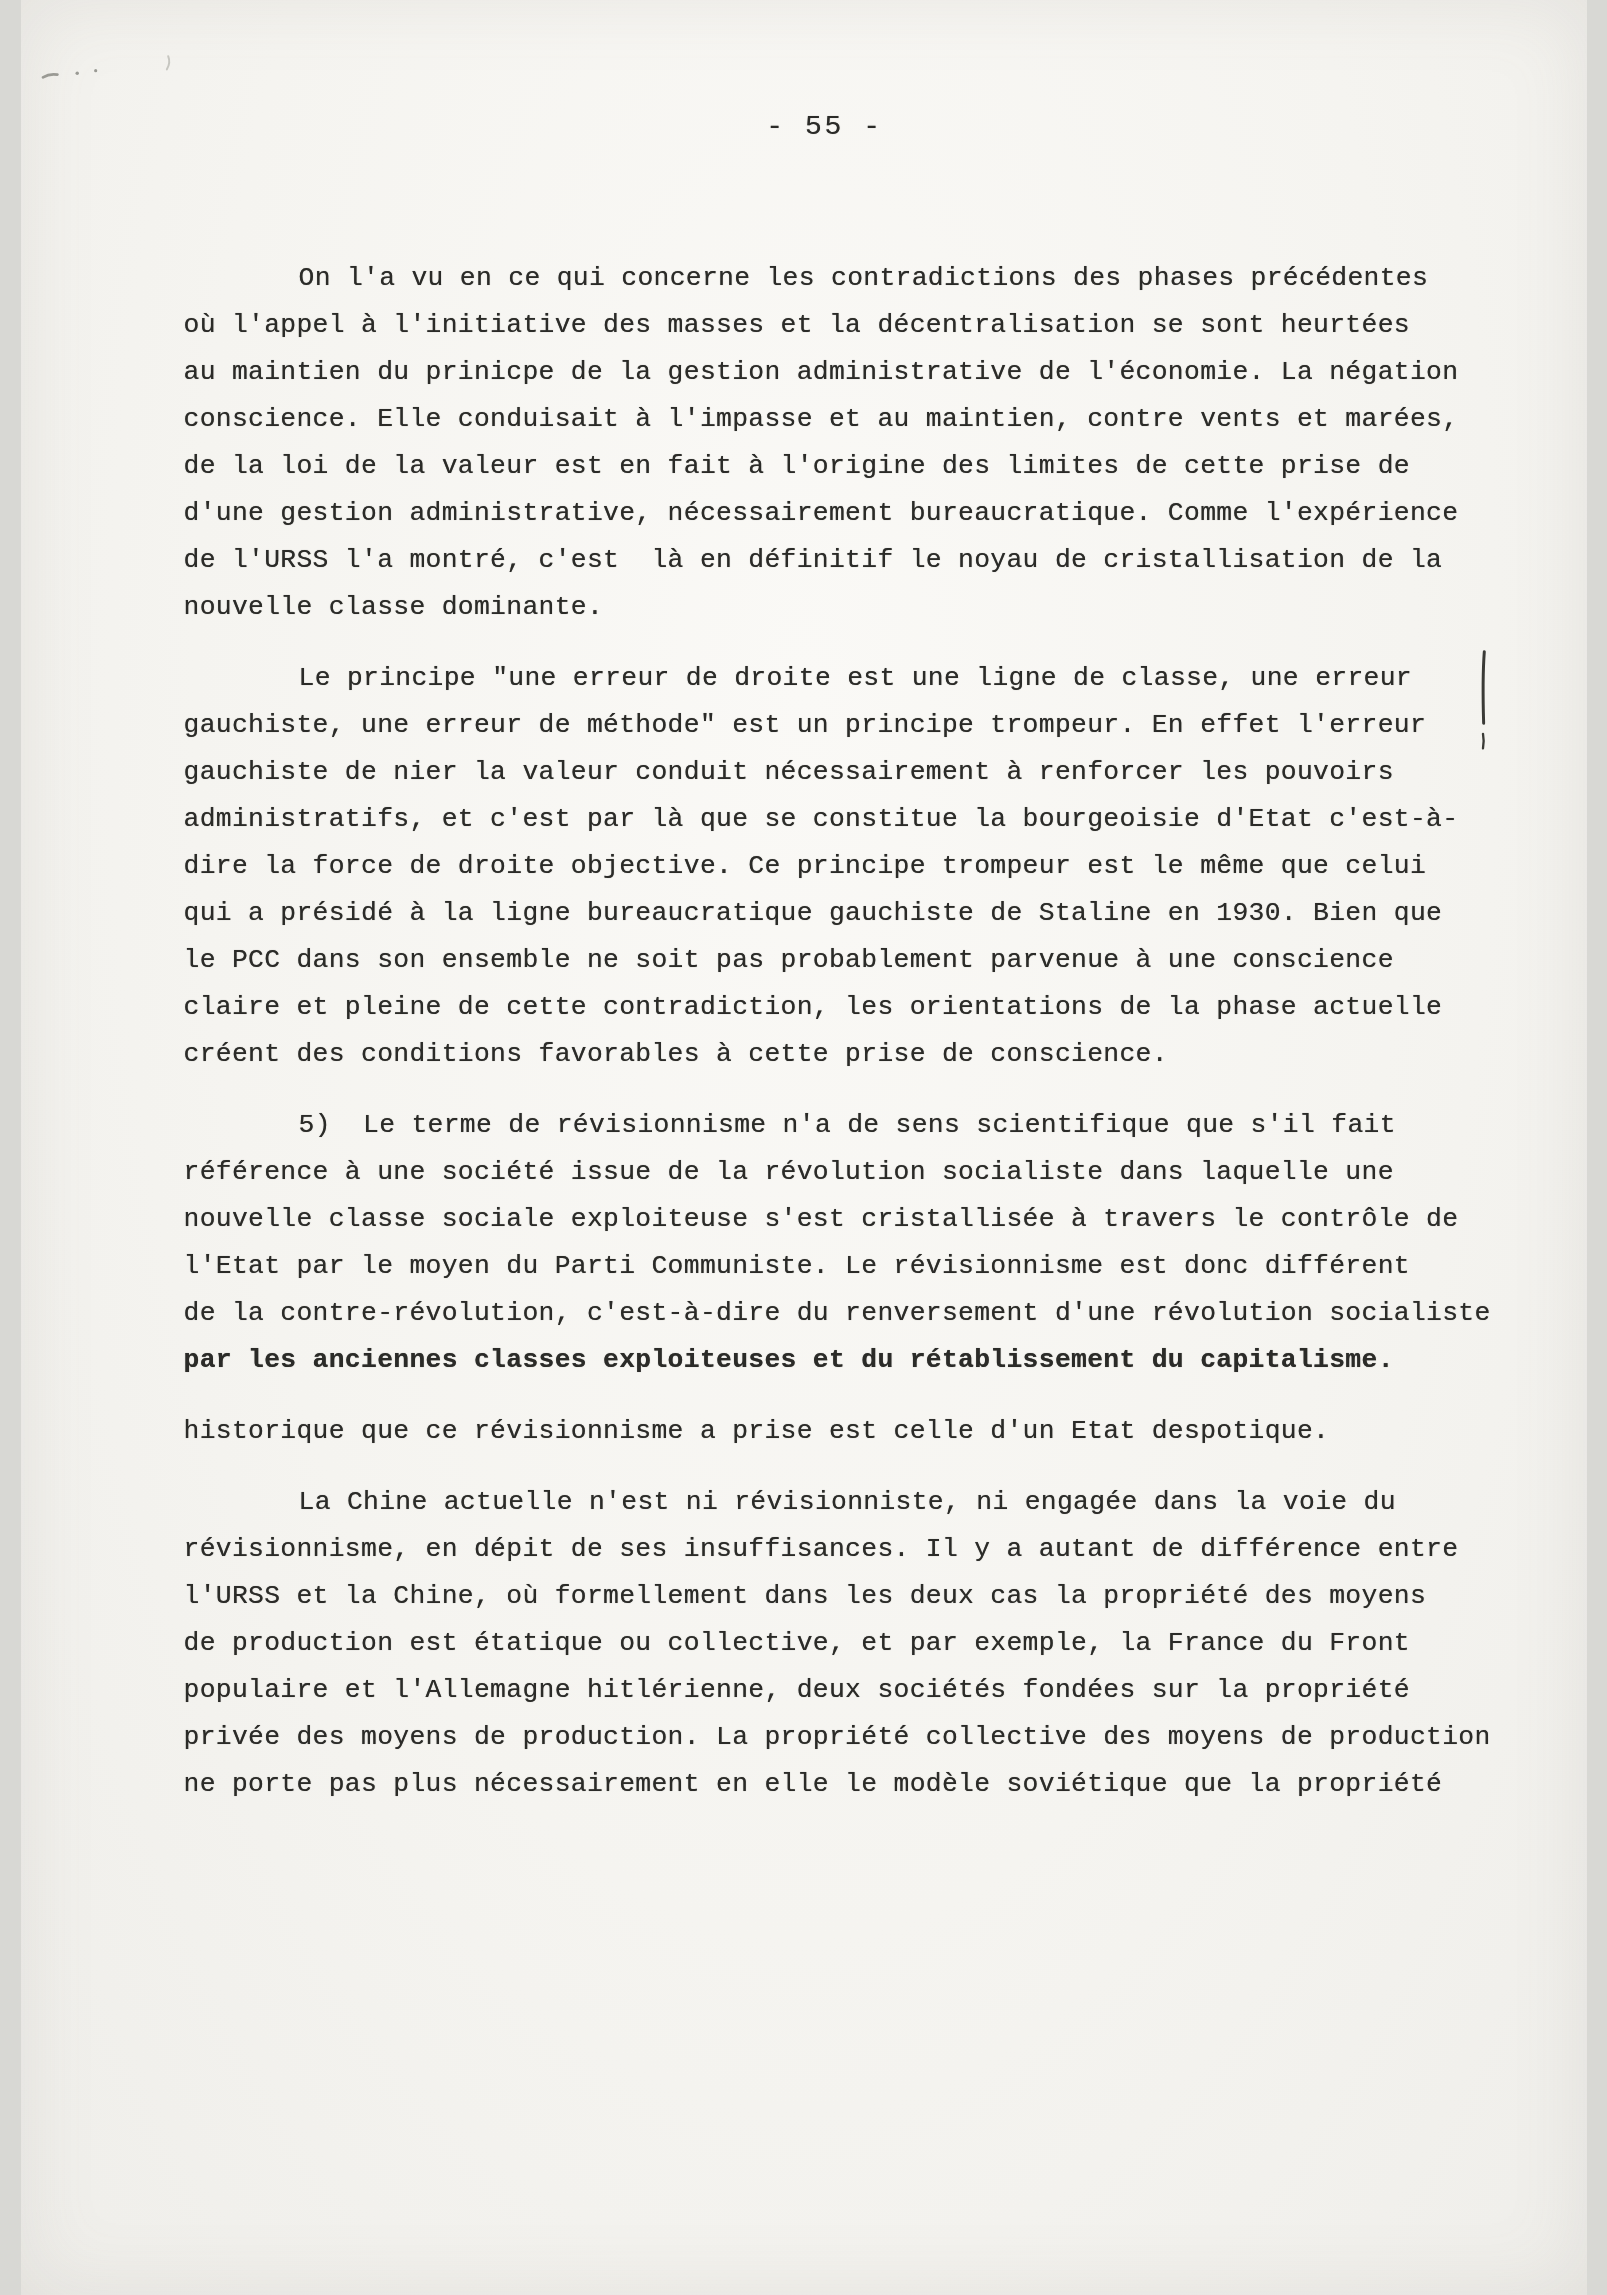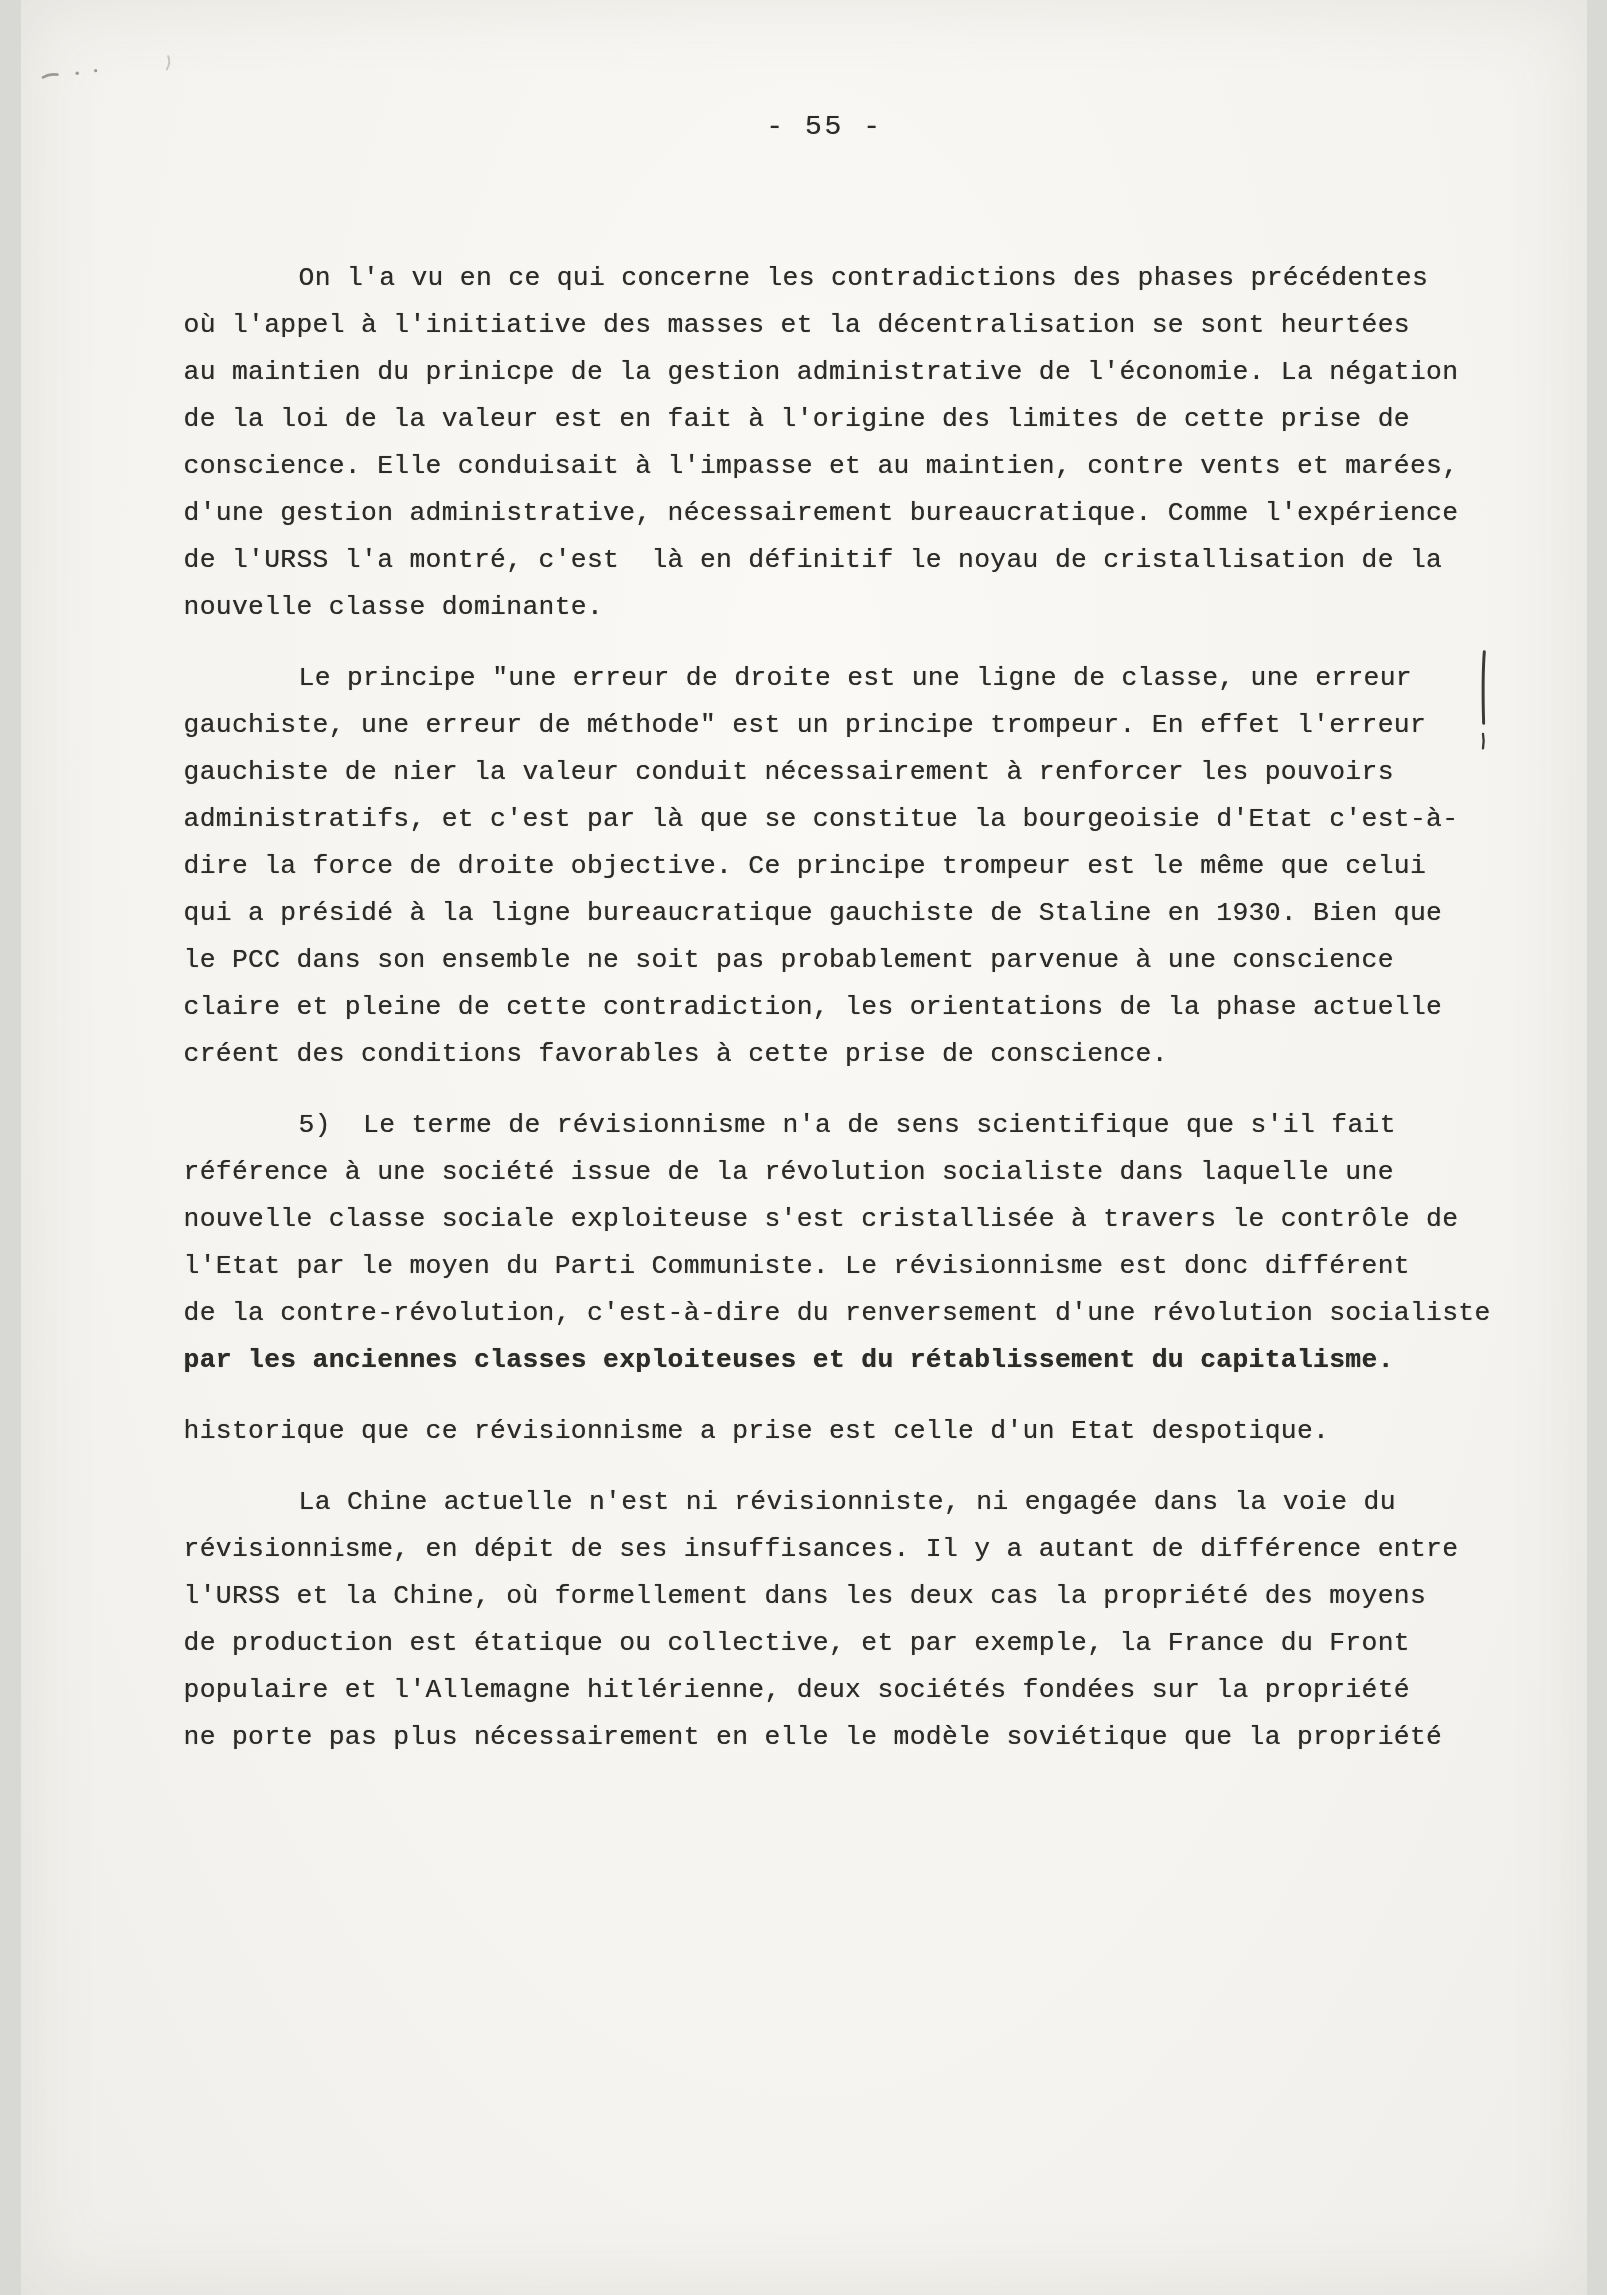--- a/index.html
+++ b/index.html
@@ -95,22 +95,22 @@
   </svg>
 
   <div class="page-number">- 55 -</div>
 
   <div class="text-block">
 
     <p class="para">
       <span class="line first" style="display: block;">On l'a vu en ce qui concerne les contradictions des phases précédentes</span>
       <span class="line" style="display: block;">où l'appel à l'initiative des masses et la décentralisation se sont heurtées</span>
       <span class="line" style="display: block;">au maintien du prinicpe de la gestion administrative de l'économie. La négation</span>
+      <span class="line" style="display: block;">conscience. Elle conduisait à l'impasse et au maintien, contre vents et marées,</span>
       <span class="line" style="display: block;">de la loi de la valeur est en fait à l'origine des limites de cette prise de</span>
-      <span class="line" style="display: block;">conscience. Elle conduisait à l'impasse et au maintien, contre vents et marées,</span>
       <span class="line" style="display: block;">d'une gestion administrative, nécessairement bureaucratique. Comme l'expérience</span>
       <span class="line" style="display: block;">de l'URSS l'a montré, c'est  là en définitif le noyau de cristallisation de la</span>
       <span class="line" style="display: block;">nouvelle classe dominante.</span>
     </p>
 
     <p class="para">
       <span class="line first" style="display: block;">Le principe "une erreur de droite est une ligne de classe, une erreur</span>
       <span class="line" style="display: block;">gauchiste, une erreur de méthode" est un principe trompeur. En effet l'erreur</span>
       <span class="line" style="display: block;">gauchiste de nier la valeur conduit nécessairement à renforcer les pouvoirs</span>
       <span class="line" style="display: block;">administratifs, et c'est par là que se constitue la bourgeoisie d'Etat c'est-à-</span>
@@ -133,20 +133,21 @@
     <p class="para">
       <span class="line" style="display: block;">historique que ce révisionnisme a prise est celle d'un Etat despotique.</span>
     </p>
 
     <p class="para">
       <span class="line first" style="display: block;">La Chine actuelle n'est ni révisionniste, ni engagée dans la voie du</span>
       <span class="line" style="display: block;">révisionnisme, en dépit de ses insuffisances. Il y a autant de différence entre</span>
       <span class="line" style="display: block;">l'URSS et la Chine, où formellement dans les deux cas la propriété des moyens</span>
       <span class="line" style="display: block;">de production est étatique ou collective, et par exemple, la France du Front</span>
       <span class="line" style="display: block;">populaire et l'Allemagne hitlérienne, deux sociétés fondées sur la propriété</span>
+      <span class="line" style="display: block;">privée des moyens de production. La propriété collective des moyens de production</span>
       <span class="line" style="display: block;">ne porte pas plus nécessairement en elle le modèle soviétique que la propriété</span>
     </p>
 
   </div>
 
   <svg class="margin-mark" viewBox="0 0 14 160">
     <path d="M8 4 q-3 40 -1 108" stroke="#3a3a36" stroke-width="4.5" fill="none" stroke-linecap="round"></path>
     <path d="M6 128 q2 10 0 22" stroke="#3a3a36" stroke-width="3.5" fill="none" stroke-linecap="round"></path>
   </svg>
 

